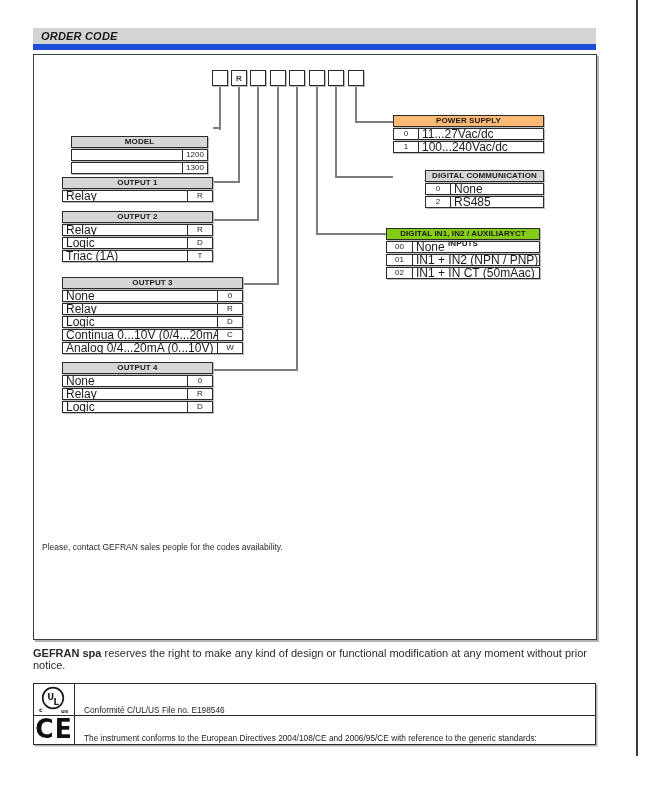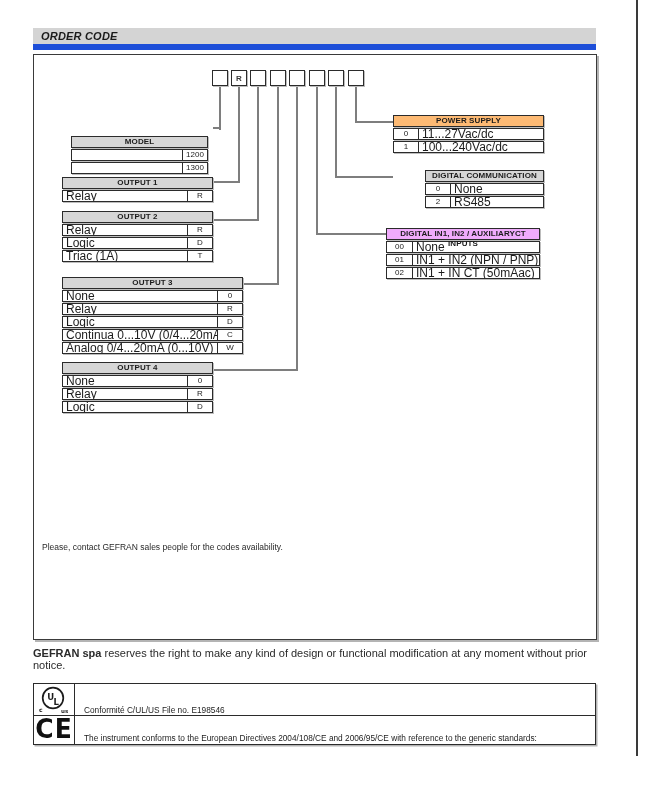--- a/index.html
+++ b/index.html
@@ -192,21 +192,21 @@
       <div class="tr">
         <div class="td-code" style="width: 25px;">0</div>
         <div class="td-desc">None</div>
       </div>
       <div class="tr">
         <div class="td-code" style="width: 25px;">2</div>
         <div class="td-desc">RS485</div>
       </div>
     </div>
     <div class="otable code-left" style="left: 386px; top: 228px; width: 154px;">
-      <div class="th" style="background: #f0abfc;">DIGITAL IN1, IN2 / AUXILIARYCT INPUTS</div>
+      <div class="th" style="background: #84cc16;">DIGITAL IN1, IN2 / AUXILIARYCT INPUTS</div>
       <div class="tr">
         <div class="td-code" style="width: 26px;">00</div>
         <div class="td-desc">None</div>
       </div>
       <div class="tr">
         <div class="td-code" style="width: 26px;">01</div>
         <div class="td-desc">IN1 + IN2 (NPN / PNP)</div>
       </div>
       <div class="tr">
         <div class="td-code" style="width: 26px;">02</div>

